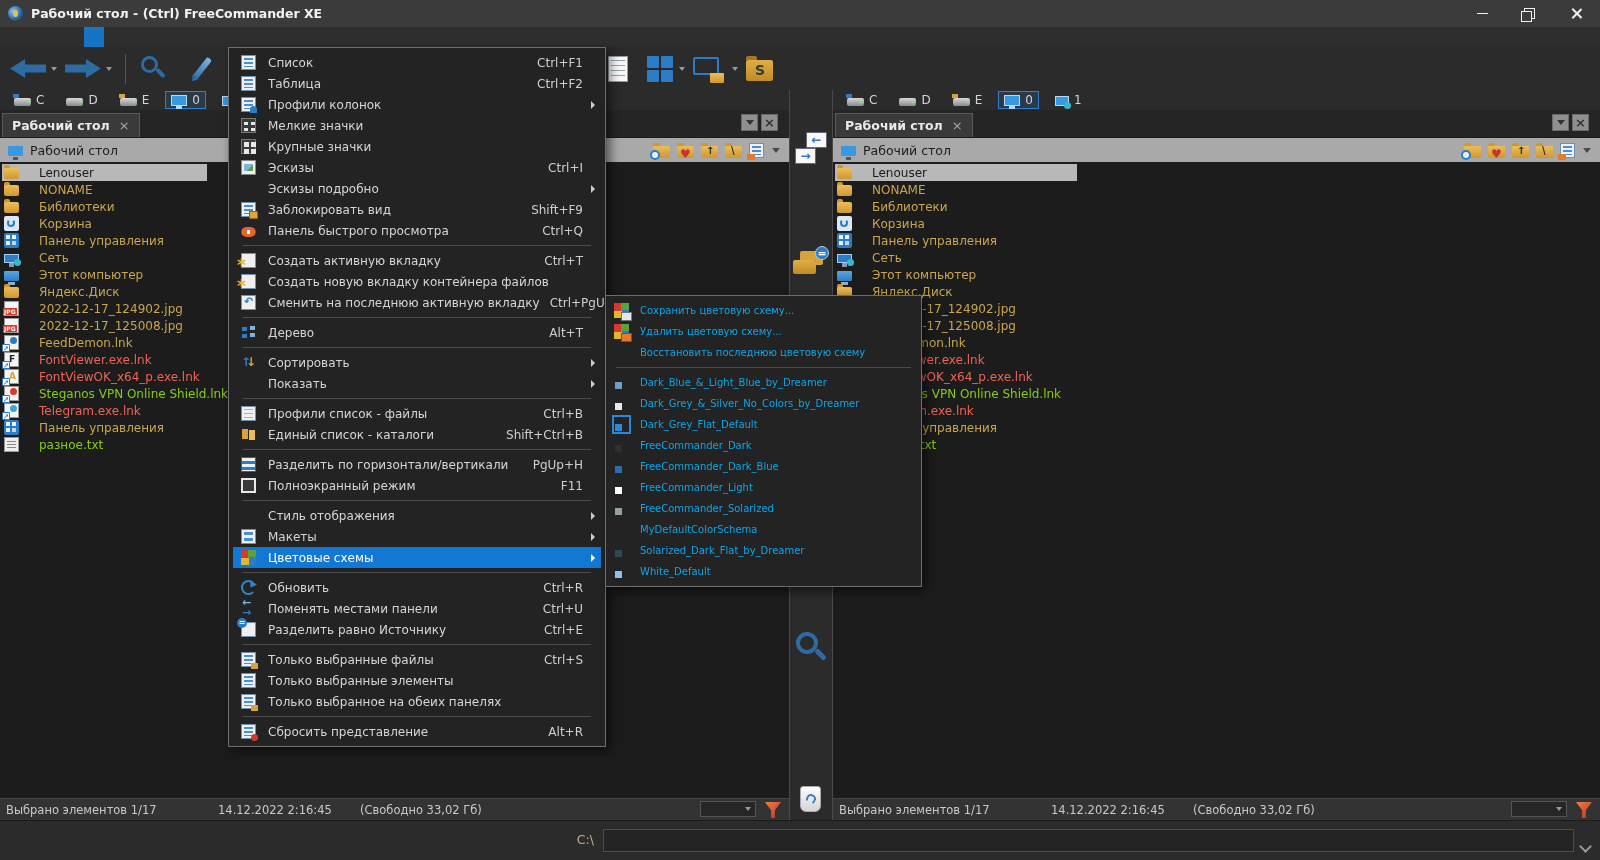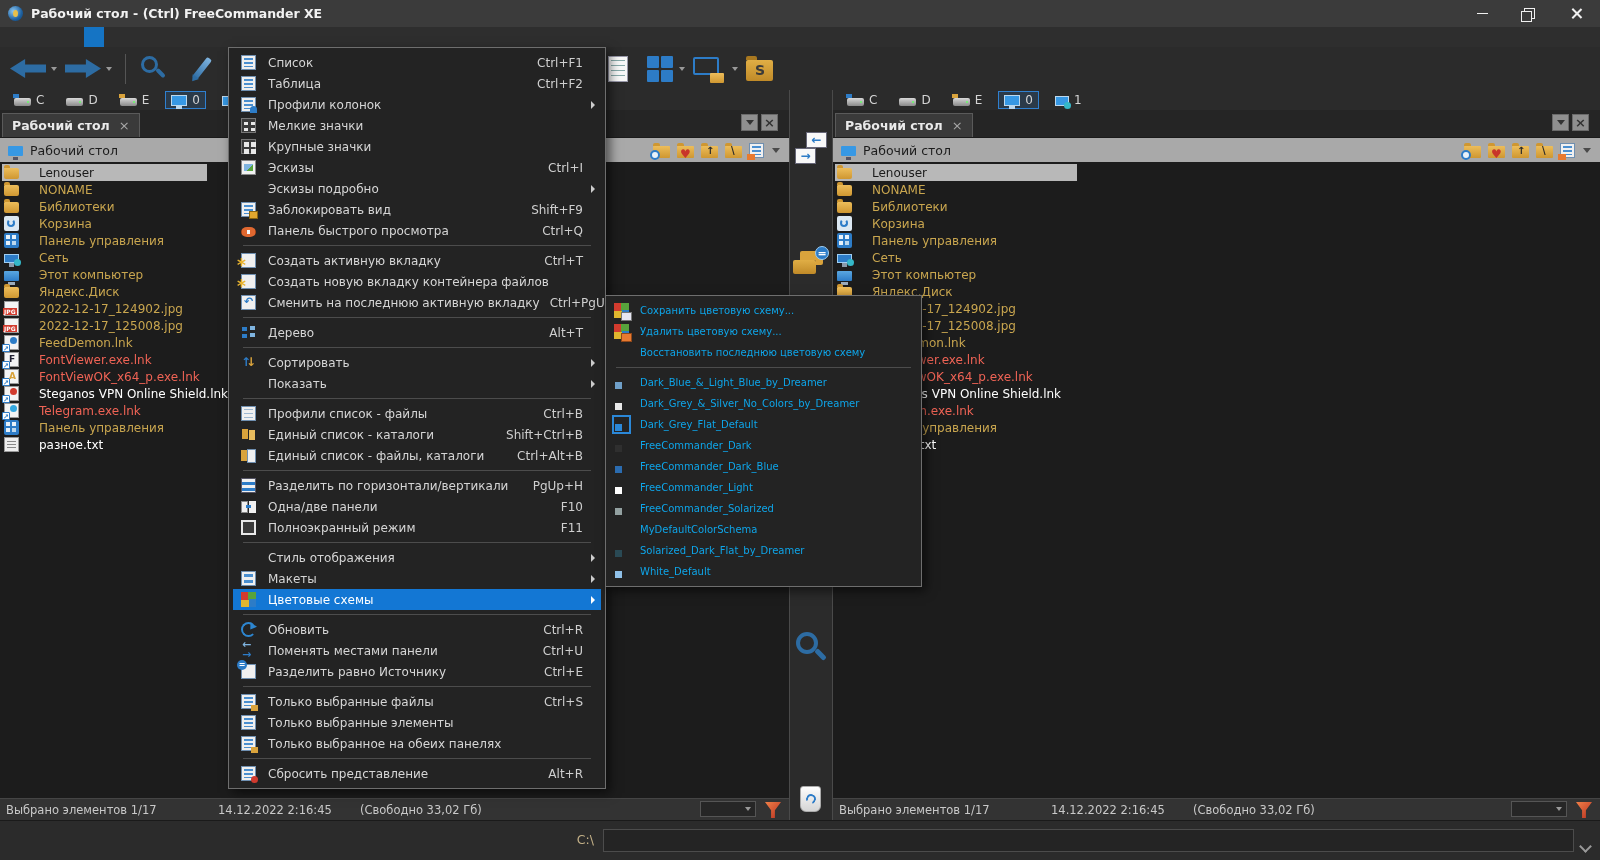--- a/index.html
+++ b/index.html
@@ -81,21 +81,21 @@
   .tc-btn.x::before{content:"×";font-size:13px;line-height:13px;color:#333;font-weight:bold}
 
   .pheader{height:24px;background:#a9a9a9;display:flex;align-items:center;padding:0 8px;gap:7px;color:#1c1c1c;font-size:12.5px;flex:none}
   .ph-actions{margin-left:auto;display:flex;align-items:center;gap:7px}
   .ph-btn{display:flex;align-items:center}
 
   .filelist{flex:1;background:#1c1c1c;padding:2px 0 0 2px;overflow:hidden;font-size:12px}
   .frow{height:17px;display:flex;align-items:center;gap:20px;width:max-content;padding:0 6px 0 2px;color:#c9a64f;box-sizing:border-box}
   .fname{white-space:nowrap}
   .frow.c-red{color:#ef6355}
-  .frow.c-grey{color:#ffffff}
+  .frow.c-grey{color:#84cc16}
   .frow.selected{background:#b8b8b8;color:#1a1a1a}
   .panel.left .frow.selected{width:205px}
   .panel.right .frow.selected{width:242px}
 
   .statusbar{height:22px;background:#333;border-top:1px solid #454545;position:relative;font-size:11.5px;color:#c9c9c9;flex:none}
   .st{position:absolute;top:4px;white-space:nowrap}
   .st.sel{left:6px}.st.dt{left:218px}.st.fs{left:360px}
   .st-drop{position:absolute;right:33px;top:2px;width:56px;height:16px;background:#262626;border:1px solid #555;display:flex;align-items:center;justify-content:flex-end;padding-right:4px;box-sizing:border-box}
   .st-drop .tri{width:0;height:0;border-left:3.5px solid transparent;border-right:3.5px solid transparent;border-top:4px solid #999}
   .ic-filter-funnel{position:absolute;right:8px;top:3px;width:16px;height:16px;background:linear-gradient(135deg,#f08048,#b83020);clip-path:polygon(0 0,100% 0,62% 52%,62% 100%,38% 100%,38% 52%)}
@@ -728,40 +728,28 @@
         <span class="vm-label">Профили список - файлы</span>
         <span class="vm-short">Ctrl+B</span>
         <span class="vm-arrow hidden"></span>
       </div>
       <div class="vm-item">
         <span class="mi ic-flat-folders"></span>
         <span class="vm-label">Единый список - каталоги</span>
         <span class="vm-short">Shift+Ctrl+B</span>
         <span class="vm-arrow hidden"></span>
       </div>
-      <div class="vm-item">
-        <span class="mi ic-flat-both"></span>
-        <span class="vm-label">Единый список - файлы, каталоги</span>
-        <span class="vm-short">Ctrl+Alt+B</span>
-        <span class="vm-arrow hidden"></span>
-      </div>
       <div class="msep"></div>
       <div class="vm-item">
         <span class="mi ic-split-panels"></span>
         <span class="vm-label">Разделить по горизонтали/вертикали</span>
         <span class="vm-short">PgUp+H</span>
         <span class="vm-arrow hidden"></span>
       </div>
       <div class="vm-item">
-        <span class="mi ic-one-two-panels"></span>
-        <span class="vm-label">Одна/две панели</span>
-        <span class="vm-short">F10</span>
-        <span class="vm-arrow hidden"></span>
-      </div>
-      <div class="vm-item">
         <span class="mi ic-fullscreen"></span>
         <span class="vm-label">Полноэкранный режим</span>
         <span class="vm-short">F11</span>
         <span class="vm-arrow hidden"></span>
       </div>
       <div class="msep"></div>
       <div class="vm-item">
         <span class="mi ic-none"></span>
         <span class="vm-label">Стиль отображения</span>
         <span class="vm-short"></span>

